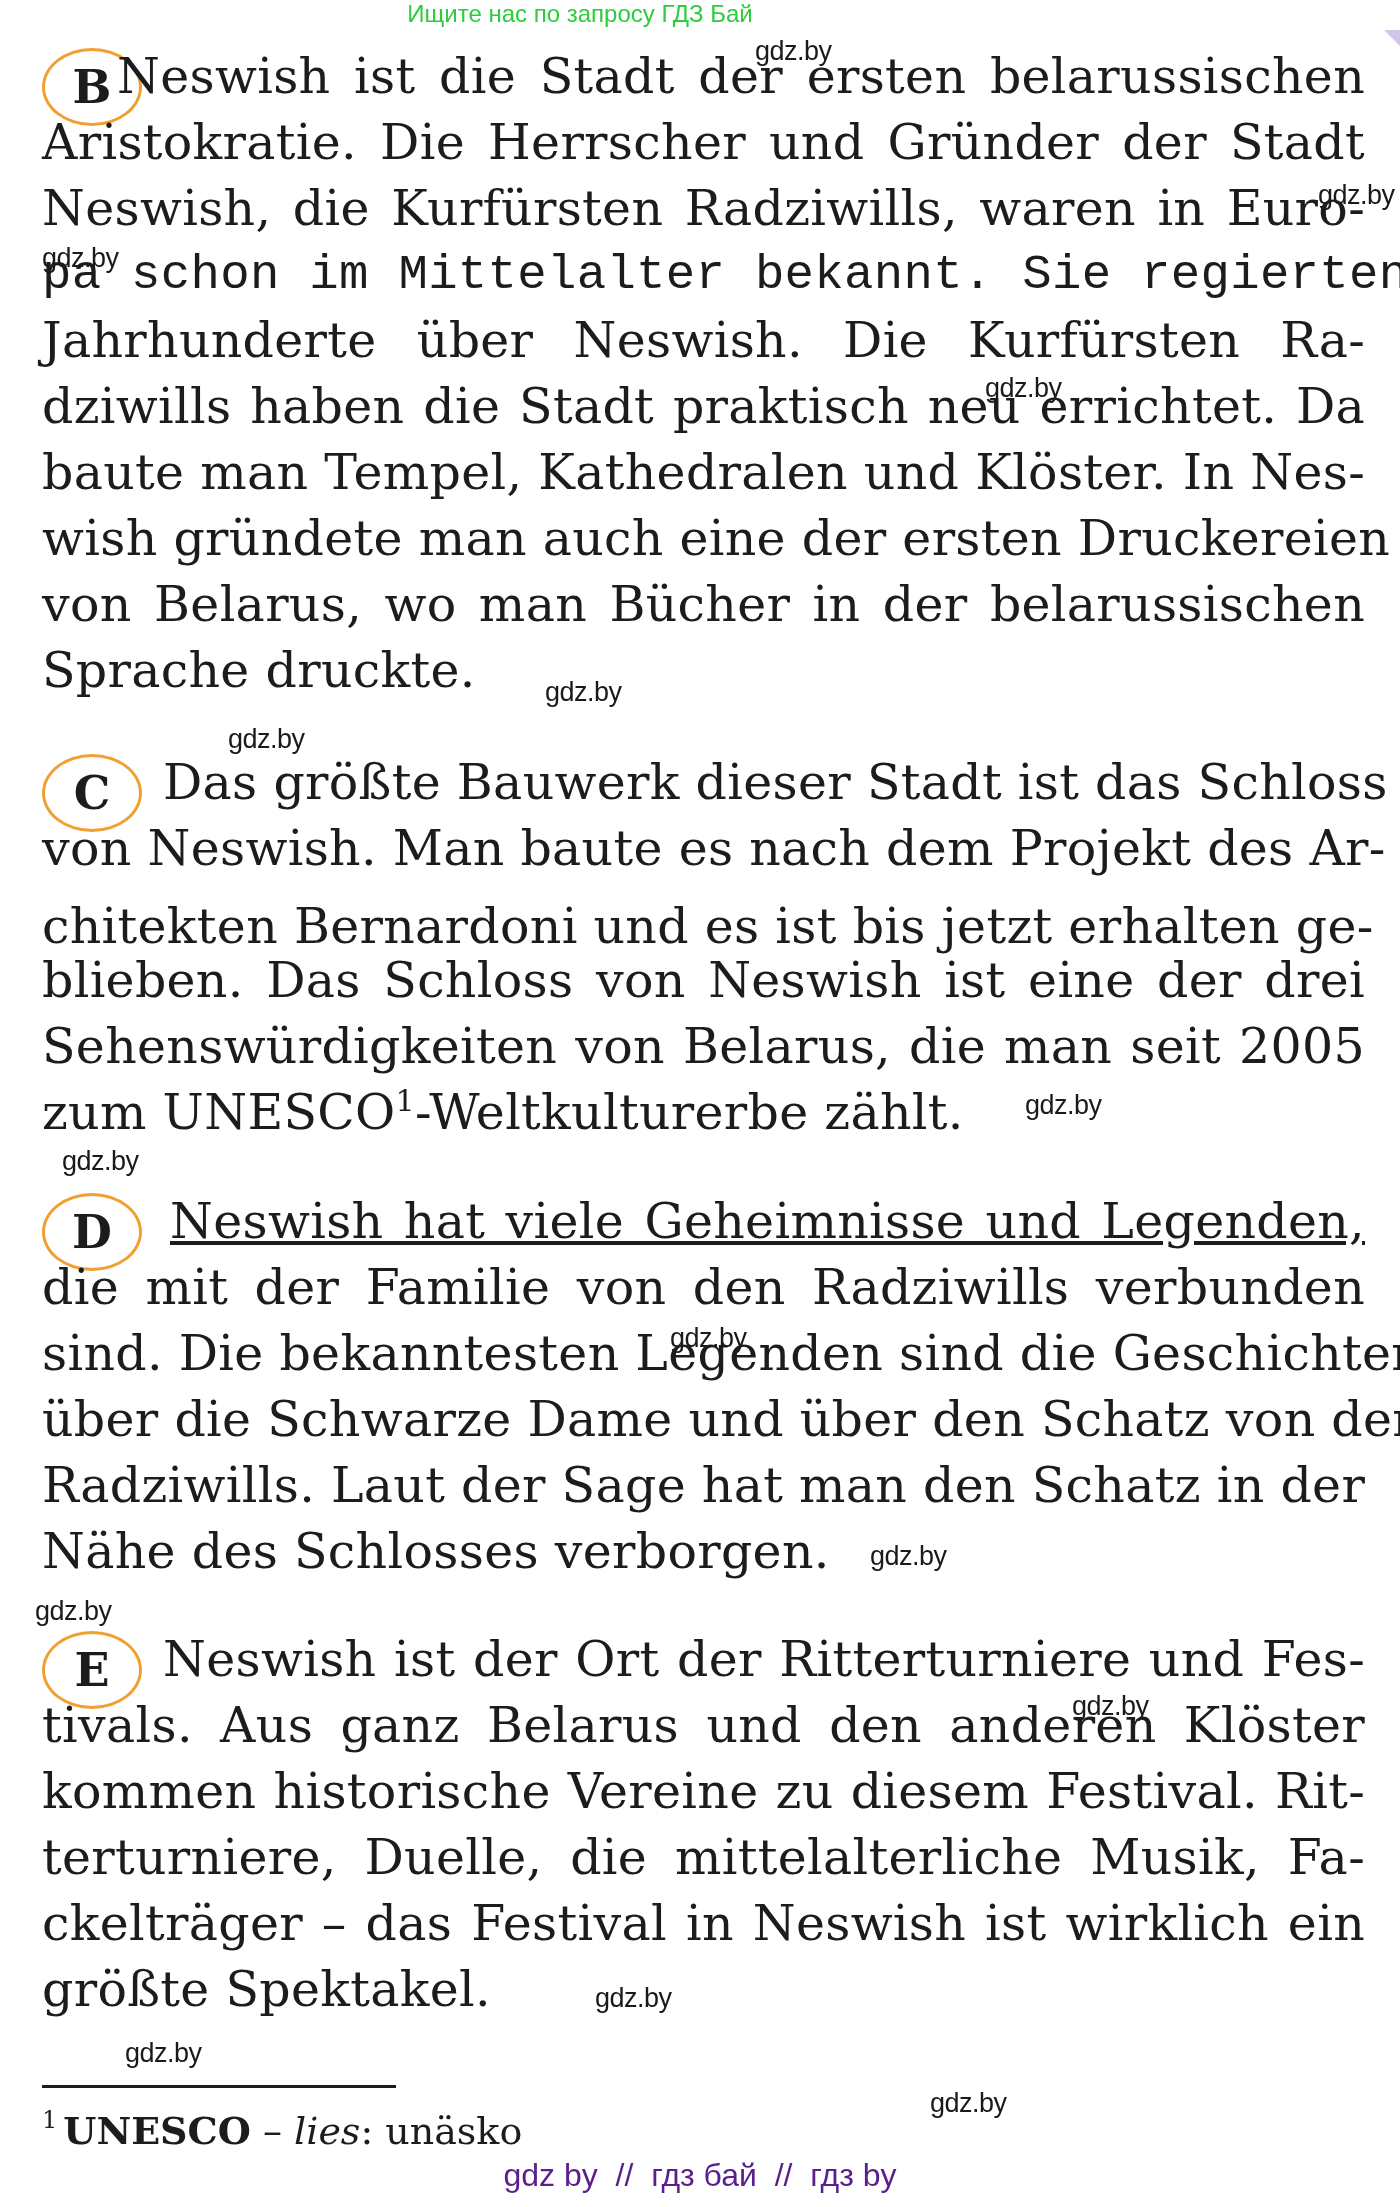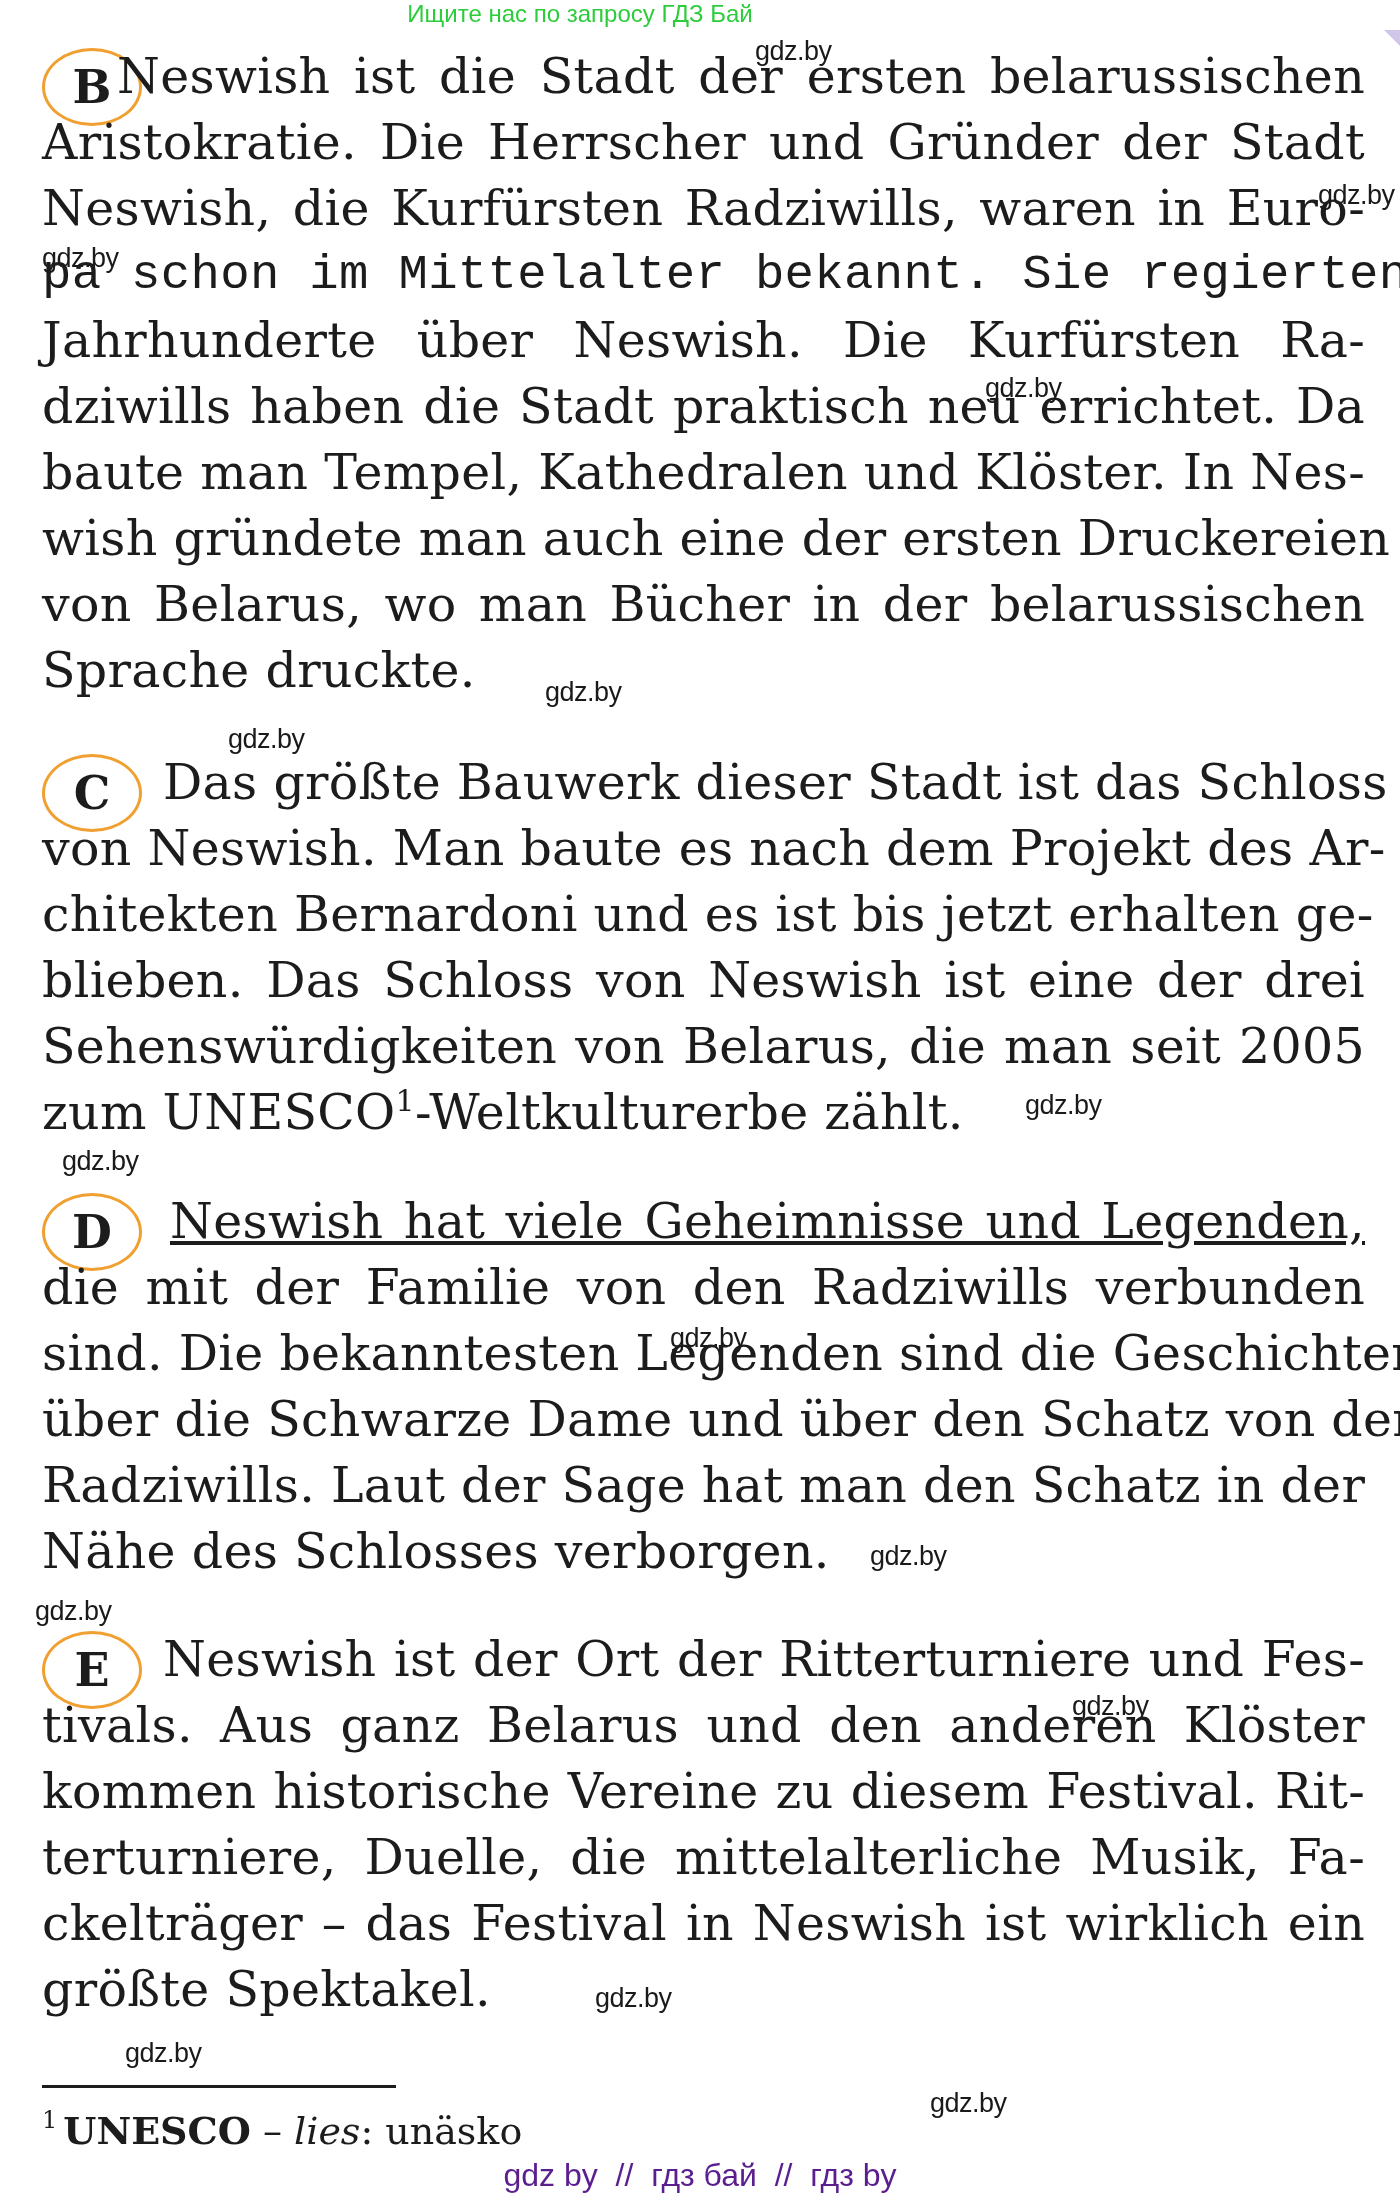--- a/index.html
+++ b/index.html
@@ -134,21 +134,21 @@
   <div class="line" style="top:396px;">baute man Tempel, Kathedralen und Klöster. In Nes-</div>
   <div class="line" style="top:462px;">wish gründete man auch eine der ersten Druckereien</div>
   <div class="line" style="top:528px;">von Belarus, wo man Bücher in der belarussischen</div>
   <div class="line last" style="top:594px;">Sprache druckte.</div>
 </div>
 
 <div class="para" style="top:750px;">
   <div class="marker" style="top:4px;">C</div>
   <div class="line" style="top:0px;left:121px;width:1202px;">Das größte Bauwerk dieser Stadt ist das Schloss</div>
   <div class="line" style="top:66px;">von Neswish. Man baute es nach dem Projekt des Ar-</div>
-  <div class="line" style="top:132px;">chitekten Bernardoni und es ist bis jetzt erhalten ge-</div>
+  <div class="line" style="top:144px;">chitekten Bernardoni und es ist bis jetzt erhalten ge-</div>
   <div class="line" style="top:198px;">blieben. Das Schloss von Neswish ist eine der drei</div>
   <div class="line" style="top:264px;">Sehenswürdigkeiten von Belarus, die man seit 2005</div>
   <div class="line last" style="top:330px;">
     <span>zum UNESCO</span><span class="sup">1</span><span>-Weltkulturerbe zählt.</span>
   </div>
 </div>
 
 <div class="para" style="top:1189px;">
   <div class="marker" style="top:4px;">D</div>
   <div class="line" style="top:0px;left:128px;width:1195px;text-decoration:underline;">Neswish hat viele Geheimnisse und Legenden,</div>

